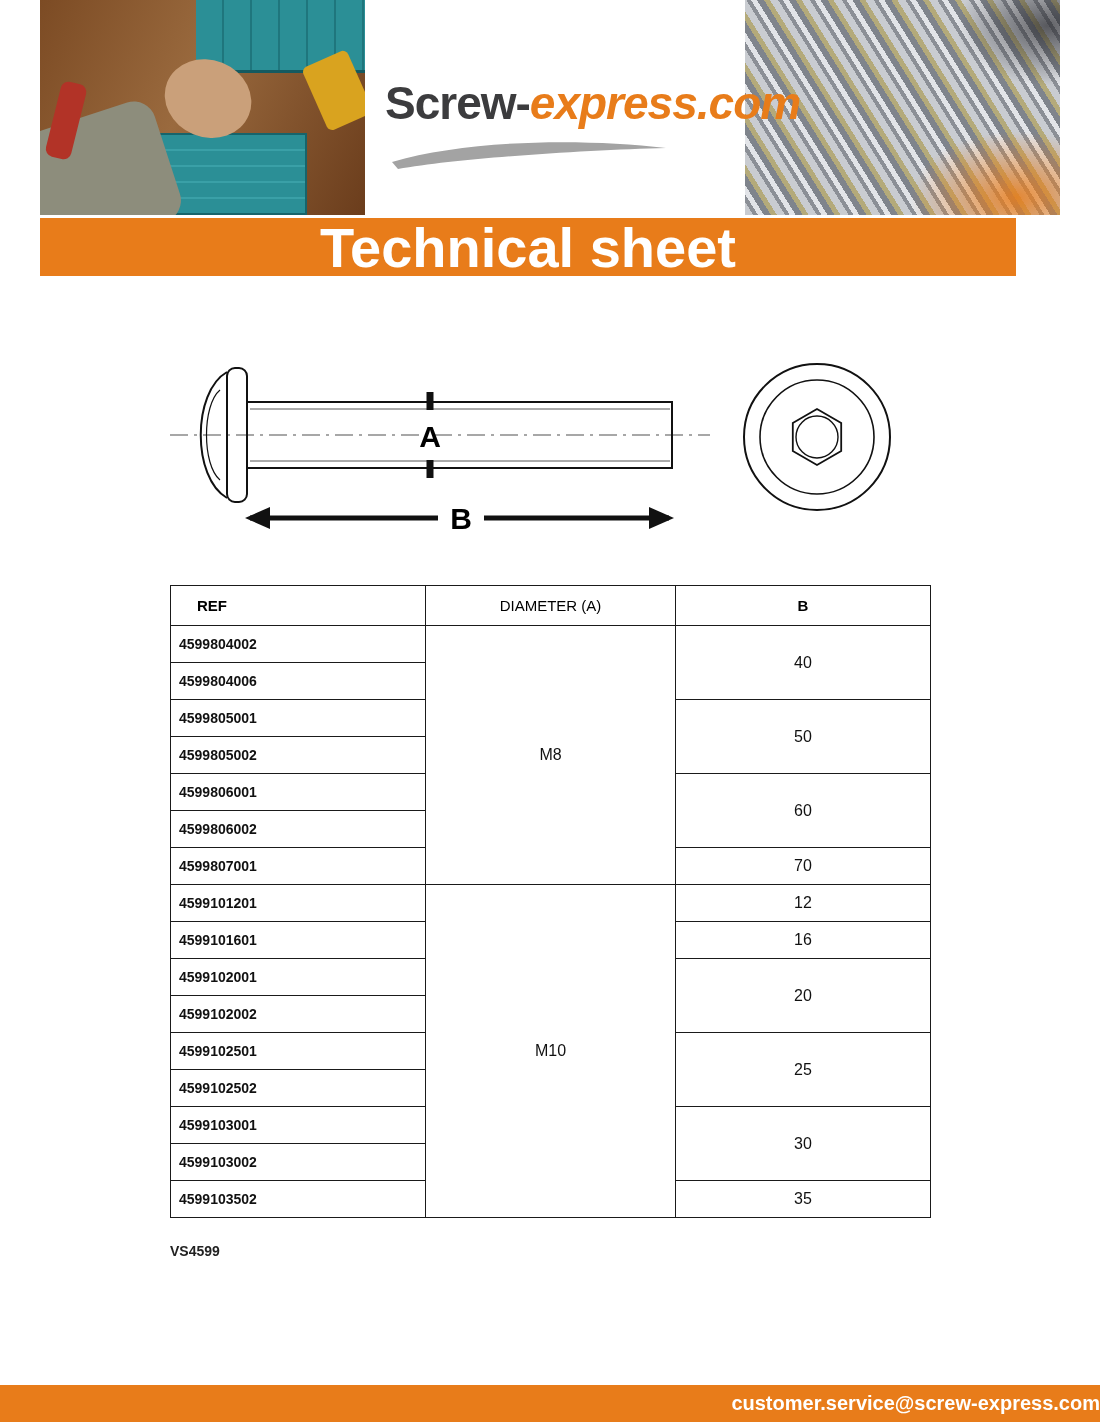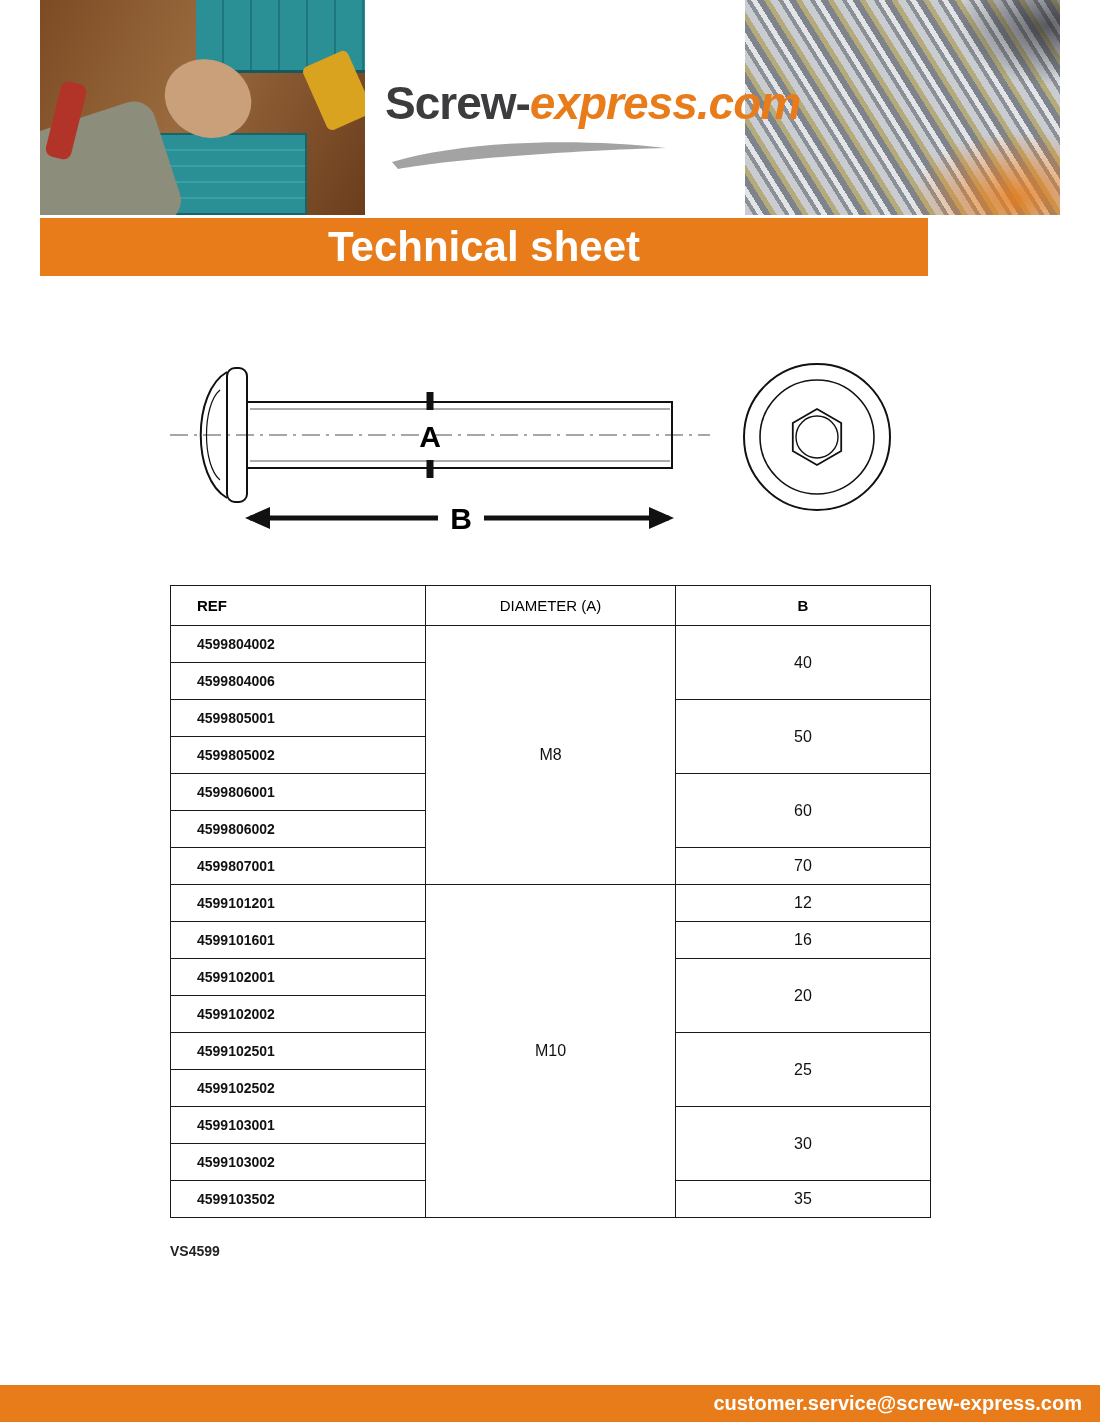--- a/index.html
+++ b/index.html
@@ -57,57 +57,57 @@
   .logo {
     position:absolute; left:385px; top:76px;
     font-size:46px; font-weight:bold; letter-spacing:-1px; white-space:nowrap;
   }
   .logo .dark { color:#3c3c3e;margin-top:20px; }
   .logo .orange { color:#e87c1a; font-style:italic; }
   .swoosh { position:absolute; left:388px; top:136px; width:282px; height:34px; }
 
   
   .banner {
-    position:absolute; left:40px; top:218px; width:888px; height:58px;
+    position:absolute; left:40px; top:218px; width:976px; height:58px;
     background:#e87c1a; color:#ffffff;
     display:flex; align-items:center; justify-content:center;
-    font-size:42px; font-weight:bold; letter-spacing:0px;
+    font-size:56px; font-weight:bold; letter-spacing:0px;
   }
 
   
   .diagram { position:absolute; left:150px; top:350px; width:800px; height:210px; }
 
   
   table.spec {
     position:absolute; left:170px; top:585px; width:760px;
     border-collapse:collapse; table-layout:fixed;
   }
   table.spec th, table.spec td { border:1px solid #1a1a1a; }
   table.spec th { height:40px; font-size:15px; }
   th.h-ref  { text-align:left; padding-left:26px; font-weight:bold; width:255px; }
   th.h-diam { font-weight:normal; font-size:16px; width:250px; }
   th.h-b    { text-align:center; font-weight:bold; width:255px; }
   td.ref-cell {
     height:37px; font-size:14px; font-weight:bold;
-    text-align:left; padding-left:26px; color:#111;
+    text-align:left; padding-left:8px; color:#111;
   }
   td.diam-cell, td.b-cell {
     text-align:center; font-size:16px; font-weight:normal; color:#111;
   }
 
   
   .version {
     position:absolute; left:170px; top:1243px;
     font-size:14px; font-weight:bold; color:#222;
   }
   .email-bar {
     position:absolute; left:0; top:1385px; width:1100px; height:37px;
     background:#e87c1a; color:#ffffff;
     display:flex; align-items:center; justify-content:flex-end;
-    padding-right:18px; font-size:20px; font-weight:bold;
+    font-size:20px; font-weight:bold;
   }
 </style>
 </head>
 <body>
 
 <div class="page">
 
   <div class="photo photo-left">
     <div class="pl-organizer"></div>
     <div class="pl-tray"></div>

